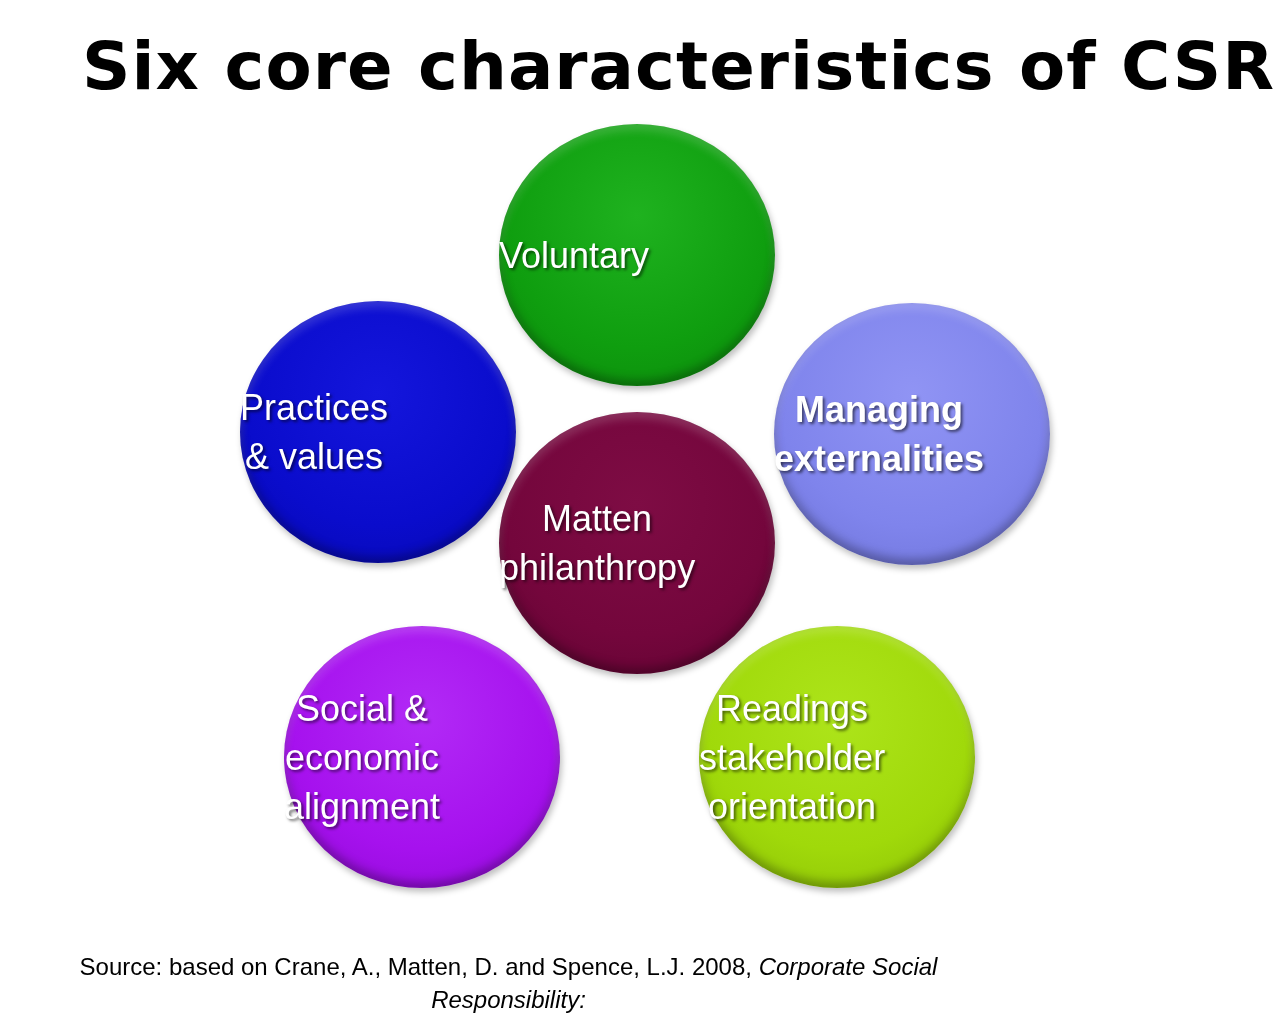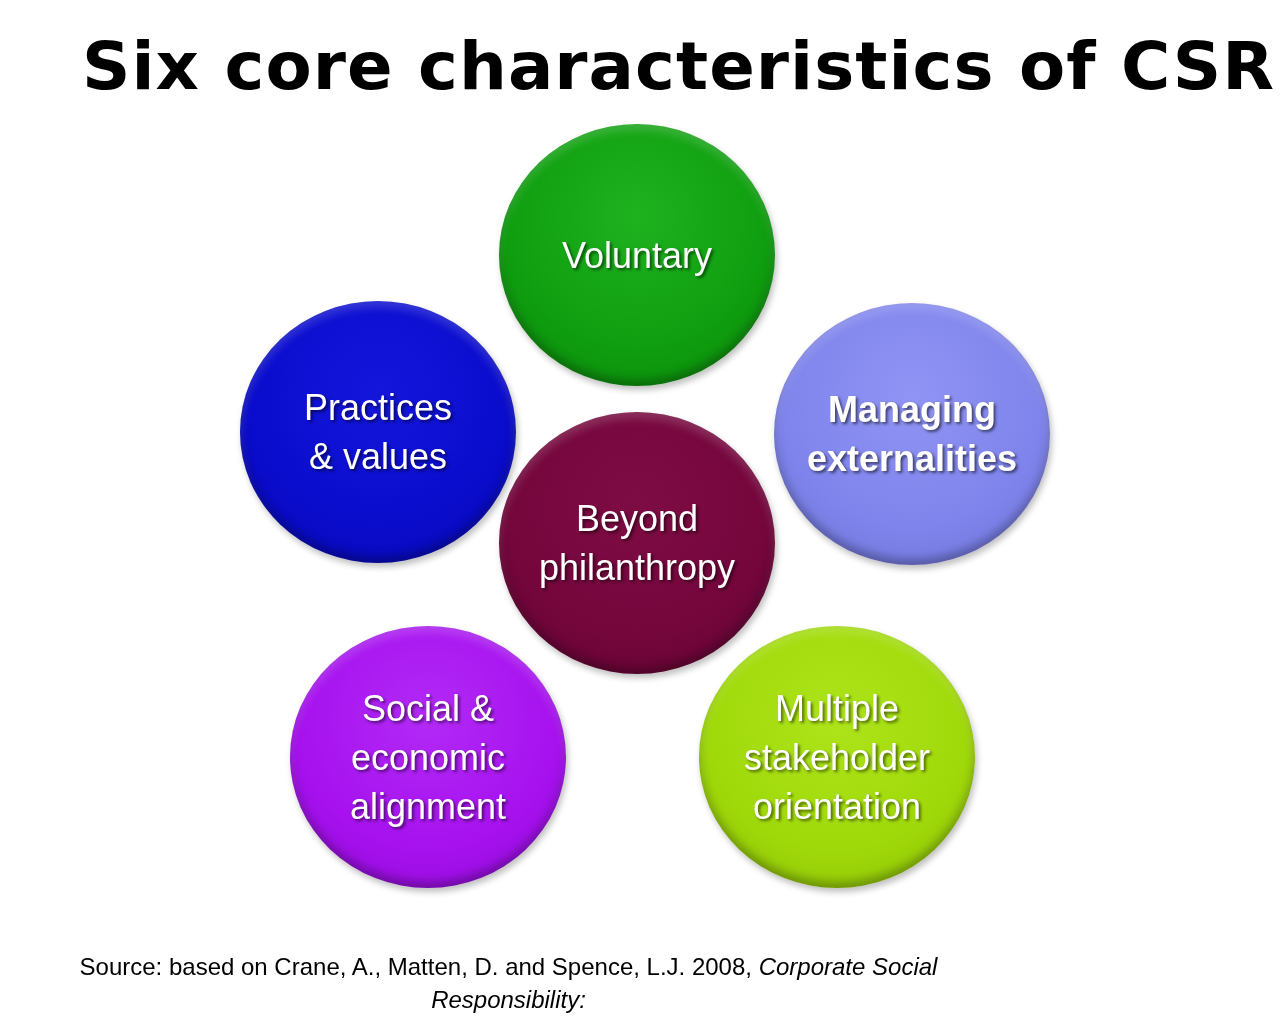--- a/index.html
+++ b/index.html
@@ -5,21 +5,21 @@
   html, body { margin:0; padding:0; background:#ffffff; }
   body { width:1283px; height:1026px; position:relative; overflow:hidden; font-family:"Liberation Sans", sans-serif; }
   .title {
     position:absolute; left:82px; top:22px; width:1080px;
     font-family:"DejaVu Sans", sans-serif; font-weight:bold;
     font-size:66px; line-height:90px; letter-spacing:1px; color:#000;
     transform:scaleX(1.02); transform-origin:left center; white-space:nowrap;
   }
   .circle {
     position:absolute; width:276px; height:262px; border-radius:50%;
-    display:flex; align-items:center; justify-content:center; text-align:center;
+    display:flex; align-items:center; text-align:center;
     box-shadow: inset 0 -6px 10px rgba(0,0,0,0.28), inset 0 6px 10px rgba(255,255,255,0.18), 2px 4px 6px rgba(0,0,0,0.25);
   }
   .circle .label {
     color:#ffffff; font-family:"Liberation Sans", sans-serif; font-size:36px; line-height:49px;
     text-shadow: 2px 2px 3px rgba(0,0,0,0.55); white-space:pre-line;
   }
   .source {
     position:absolute; left:0; top:950px; width:1017px; text-align:center;
     font-family:"Liberation Sans", sans-serif; font-size:24px; line-height:33px; color:#000;
   }
@@ -38,32 +38,32 @@
   <span class="label">Practices
 &amp; values</span>
 </div>
 
 <div class="circle" style="left:774px; top:303px; background:radial-gradient(circle at 50% 35%, #9094f4 0%, #7f84ec 60%, #6d72d6 100%);font-weight:bold;">
   <span class="label">Managing
 externalities</span>
 </div>
 
 <div class="circle" style="left:499px; top:412px; background:radial-gradient(circle at 50% 35%, #7e0c44 0%, #74063c 60%, #5e0330 100%);">
-  <span class="label">Beyond
+  <span class="label">Matten
 philanthropy</span>
 </div>
 
-<div class="circle" style="left:290px; top:626px; background:radial-gradient(circle at 50% 35%, #b22af6 0%, #a611ee 60%, #8d0ad2 100%);">
+<div class="circle" style="left:284px; top:626px; background:radial-gradient(circle at 50% 35%, #b22af6 0%, #a611ee 60%, #8d0ad2 100%);">
   <span class="label">Social &amp;
 economic
 alignment</span>
 </div>
 
 <div class="circle" style="left:699px; top:626px; background:radial-gradient(circle at 50% 35%, #ade41a 0%, #a0d90a 60%, #89bd06 100%);">
-  <span class="label">Multiple
+  <span class="label">Readings
 stakeholder
 orientation</span>
 </div>
 
 <div class="source">
   <div>
     <span>Source: based on Crane, A., Matten, D. and Spence, L.J. 2008, </span><span class="it">Corporate Social Responsibility:</span>
   </div>
 </div>
 

